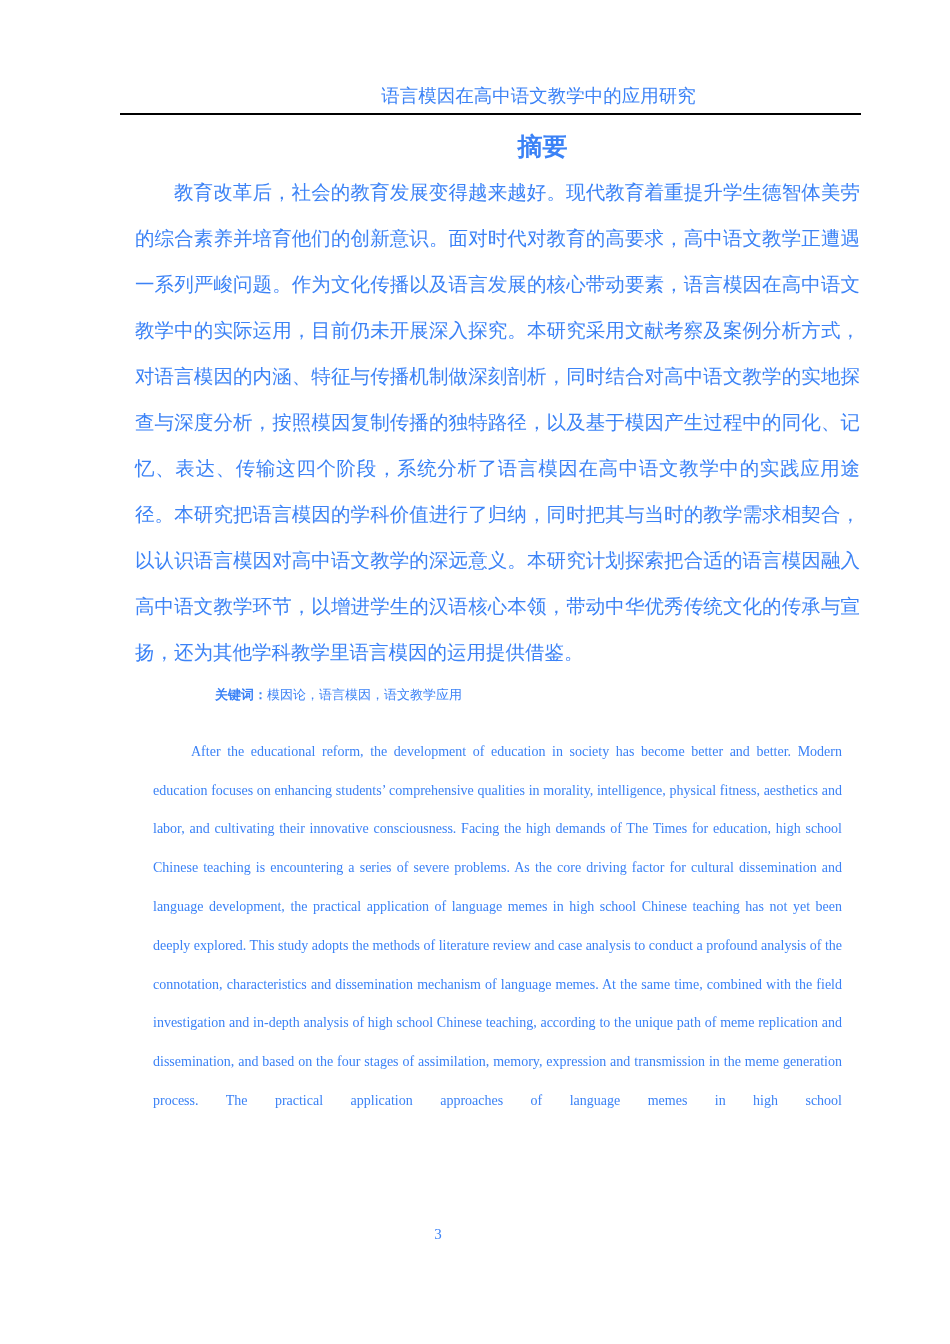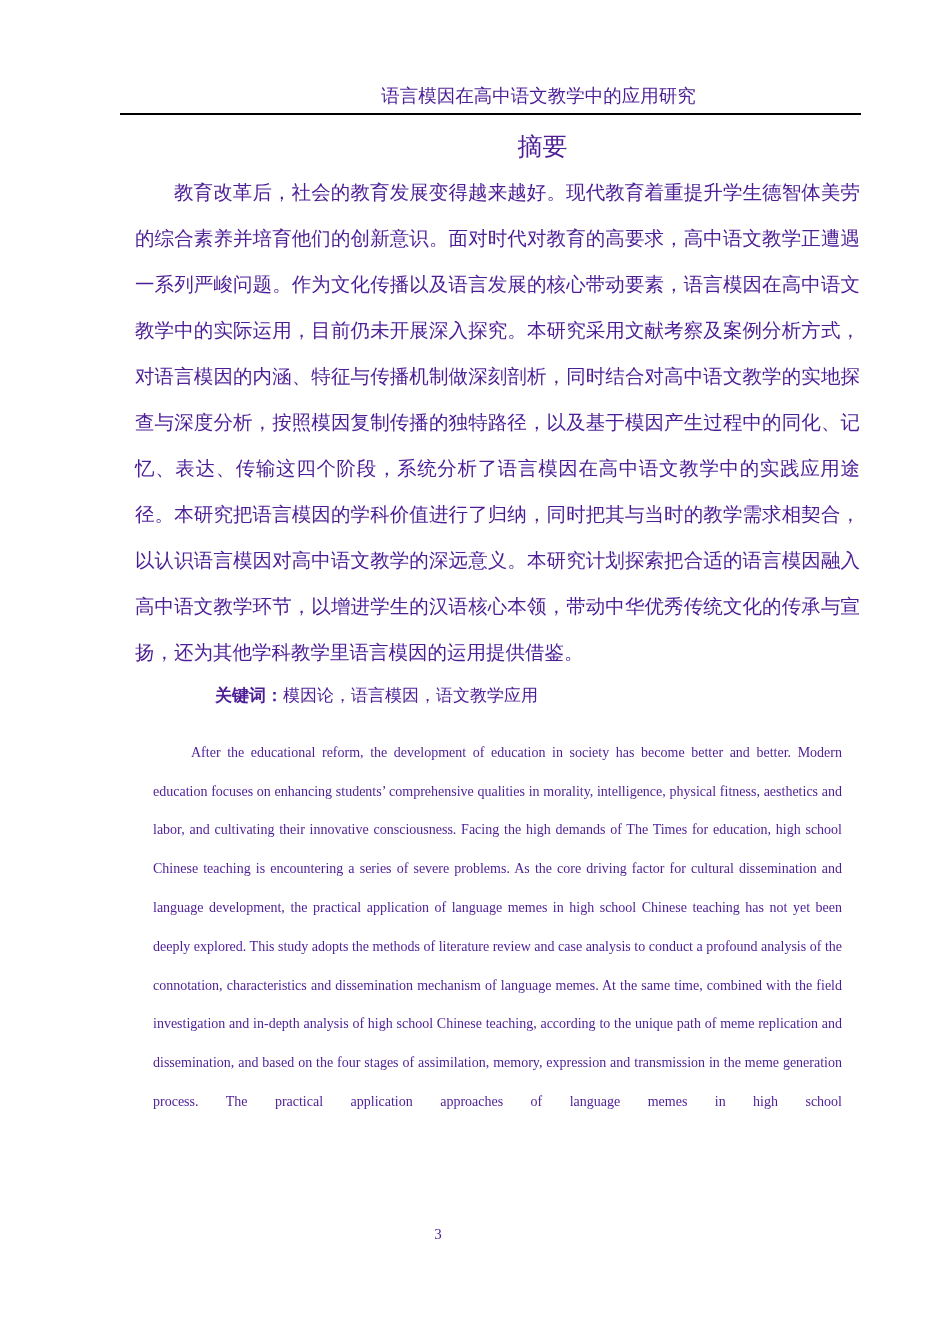--- a/index.html
+++ b/index.html
@@ -5,21 +5,21 @@
   html, body {
     margin: 0;
     padding: 0;
     background: #ffffff;
   }
   .page {
     position: relative;
     width: 876px;
     height: 1344px;
     background: #ffffff;
-    color: #4c1d95;
+    color: #3b82f6;
     overflow: hidden;
     font-family: "Liberation Serif", serif;
   }
 
   
   .running-header {
     position: absolute;
     top: 84px;
     left: 120px;
     width: 741px;
@@ -39,40 +39,40 @@
   .column {
     position: absolute;
     top: 131px;
     left: 135px;
     width: 725px;
   }
 
   .cn-heading {
     margin: 0;
     font-family: "DejaVu Sans", sans-serif;
-    font-weight: normal;
+    font-weight: bold;
     font-size: 25px;
     line-height: 32px;
     text-align: center;
     padding-left: 90px;
   }
 
   .cn-body {
     margin: 7px 0 0 0;
     font-size: 19.5px;
     line-height: 46px;
     text-align: justify;
     text-indent: 39px;
     font-family: "Liberation Serif", serif;
   }
 
   .keywords {
     margin: 0;
     padding-left: 80px;
-    font-size: 17px;
+    font-size: 13px;
     line-height: 38.8px;
   }
   .keywords .kw-label {
     font-family: "DejaVu Sans", sans-serif;
     font-weight: bold;
   }
   .keywords .kw-text {
     font-family: "Liberation Serif", serif;
   }
 

